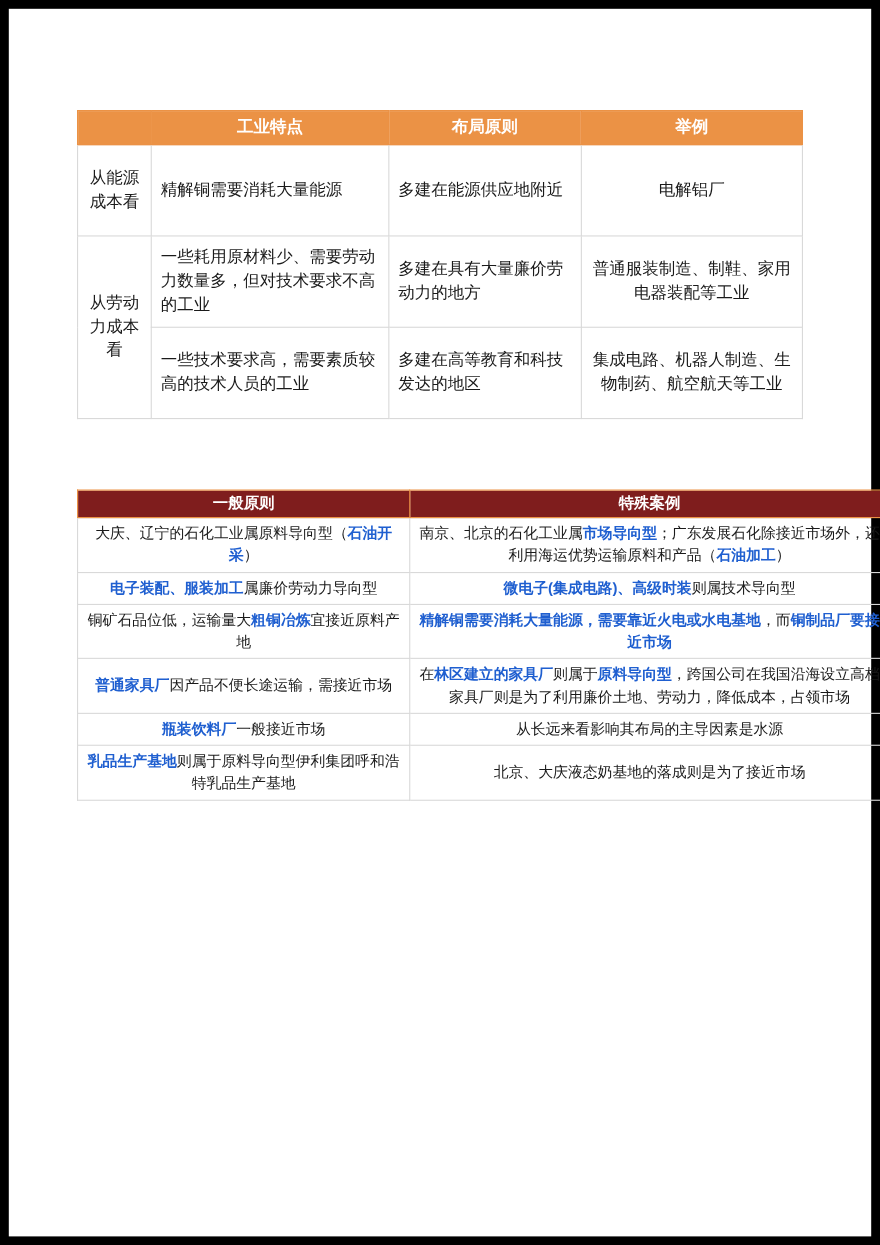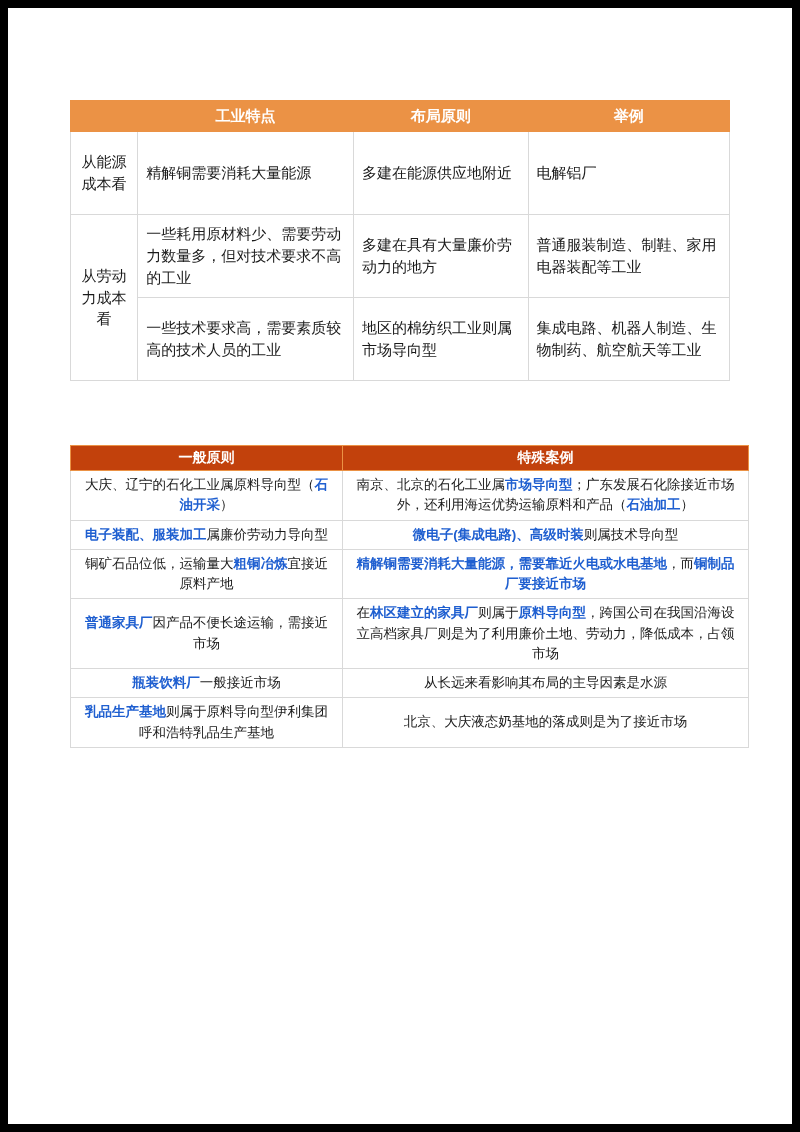--- a/index.html
+++ b/index.html
@@ -57,39 +57,39 @@
   .t1-rowlabel {
     width: 56px;
     text-align: center;
     font-size: 15px;
     line-height: 1.5;
     color: #1a1a1a;
     margin-left: 35px;
   }
   .t1-c1 { width: 200px; }
   .t1-c2 { width: 160px; text-align: left; }
-  .t1-c3 { width: 186px; text-align: left; }
+  .t1-c3 { width: 186px; text-align: center; }
   .t1-cellpad { height: 70px; }
 
   
   .table2 {
     position: absolute;
     left: 62px;
     top: 437px;
     width: 660px;
     border-collapse: collapse;
     table-layout: fixed;
   }
   .table2 th {
-    background: #c2410c;
+    background: #7f1d1d;
     color: #ffffff;
     font-weight: bold;
     text-align: center;
     font-size: 14px;
-    padding: 3px 4px;
+    padding: 3px 19px;
     border: 1px solid #eb9245;
   }
   .table2 td {
     border: 1px solid #d9d9d9;
     padding: 4px 8px;
     font-size: 13.5px;
     color: #1a1a1a;
     text-align: center;
     line-height: 1.5;
     vertical-align: middle;
@@ -123,21 +123,21 @@
         <td class="t1-c3">电解铝厂</td>
       </tr>
       <tr>
         <td class="t1-rowlabel" rowspan="2">从劳动力成本看</td>
         <td class="t1-c1 t1-cellpad">一些耗用原材料少、需要劳动力数量多，但对技术要求不高的工业</td>
         <td class="t1-c2">多建在具有大量廉价劳动力的地方</td>
         <td class="t1-c3">普通服装制造、制鞋、家用电器装配等工业</td>
       </tr>
       <tr>
         <td class="t1-c1 t1-cellpad">一些技术要求高，需要素质较高的技术人员的工业</td>
-        <td class="t1-c2">地区的棉纺织工业则属市场导向型</td>
+        <td class="t1-c2">多建在高等教育和科技发达的地区</td>
         <td class="t1-c3">集成电路、机器人制造、生物制药、航空航天等工业</td>
       </tr>
     </tbody>
   </table>
 
   <table class="table2">
     <thead>
       <tr>
         <th class="col-left">一般原则</th>
         <th class="col-right">特殊案例</th>

